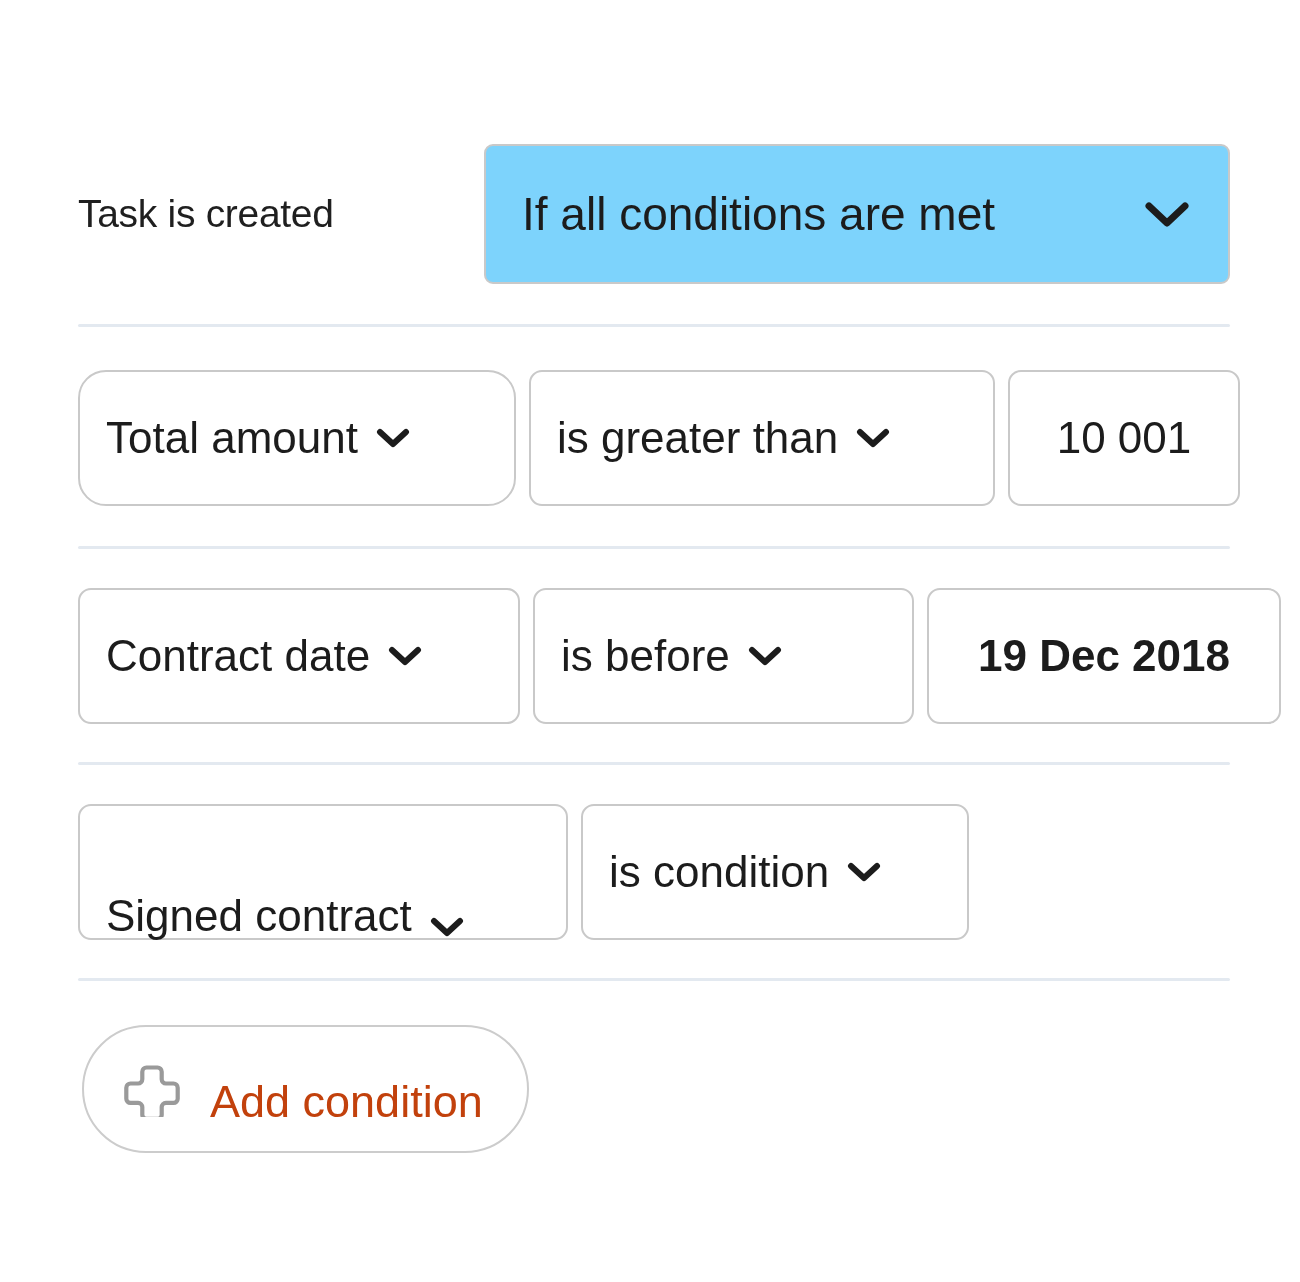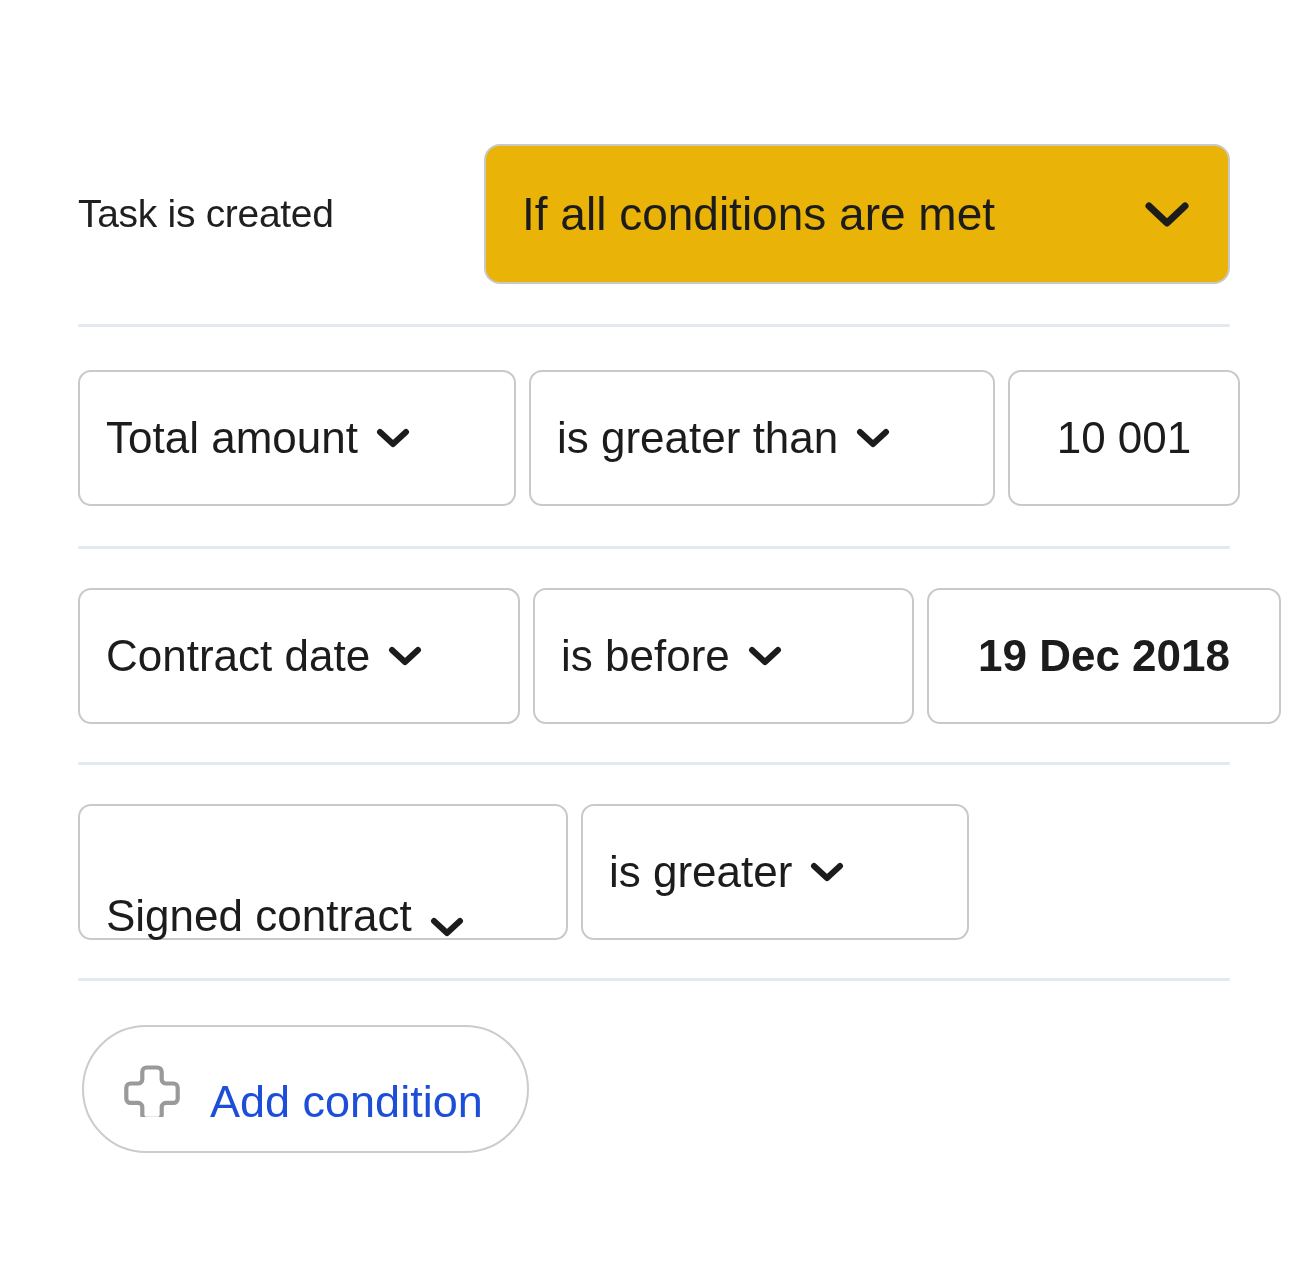--- a/index.html
+++ b/index.html
@@ -74,22 +74,22 @@
     color: #1f1f1f;
     letter-spacing: -0.3px;
     white-space: nowrap;
     width: 406px;
   }
 
   .trigger-select {
     width: 746px;
     height: 140px;
     border: 2.5px solid #c9c9c9;
-    border-radius: 16px;
-    background: #eab308;
+    border-radius: 9px;
+    background: #7dd3fc;
     display: flex;
     align-items: center;
     padding: 0 38px 0 36px;
   }
   .trigger-select .txt {
     flex: 1 1 auto;
     font-size: 46px;
     color: #1c1c1c;
     white-space: nowrap;
   }
@@ -105,21 +105,21 @@
   .cond-row.r1 { top: 370px; }
   .cond-row.r2 { top: 588px; }
   .cond-row.r3 { top: 804px; }
 
   .cond-row .field.value-box {
     justify-content: center;
     gap: 0;
   }
 
   
-  .w-total   { width: 438px; }
+  .w-total   { width: 438px; border-radius: 28px; }
   .w-gt      { width: 466px; }
   .w-val1    { width: 232px; }
 
   .w-cdate   { width: 442px; }
   .w-before  { width: 381px; }
   .w-val2    { width: 354px; font-weight: bold; }
 
   .w-signed  { width: 490px; align-items: flex-end; }
   .w-upload  { width: 388px; }
 
@@ -135,21 +135,21 @@
     padding: 0 44px 0 40px;
     border: 2.5px solid #cccccc;
     border-radius: 64px;
     background: #ffffff;
     color: #8e8e8e;
     font-size: 45px;
     white-space: nowrap;
   }
   .add-btn .plus-icon { display: inline-flex; align-items: center; }
   .add-btn .plus-icon svg { display: block; }
-  .add-btn .txt { color: #1d4ed8; margin-top: 26px; }
+  .add-btn .txt { color: #c2410c; margin-top: 26px; }
 </style>
 </head>
 <body>
 
 <div class="canvas">
 
   <div class="trigger-row">
     <div class="trigger-label">Task is created</div>
 
     <div class="trigger-select">
@@ -215,21 +215,21 @@
   <div class="cond-row r3">
     <div class="field w-signed">
       <span class="txt">Signed contract</span>
       <span class="chev">
         <svg width="34" height="22" viewBox="0 0 34 22">
           <path d="M4 5 L17 17 L30 5" fill="none" stroke="#1c1c1c" stroke-width="6" stroke-linecap="round" stroke-linejoin="round"></path>
         </svg>
       </span>
     </div>
     <div class="field w-upload">
-      <span class="txt">is greater</span>
+      <span class="txt">is condition</span>
       <span class="chev">
         <svg width="34" height="22" viewBox="0 0 34 22">
           <path d="M4 5 L17 17 L30 5" fill="none" stroke="#1c1c1c" stroke-width="6" stroke-linecap="round" stroke-linejoin="round"></path>
         </svg>
       </span>
     </div>
   </div>
 
   <div class="divider" style="top:978px"></div>
 

